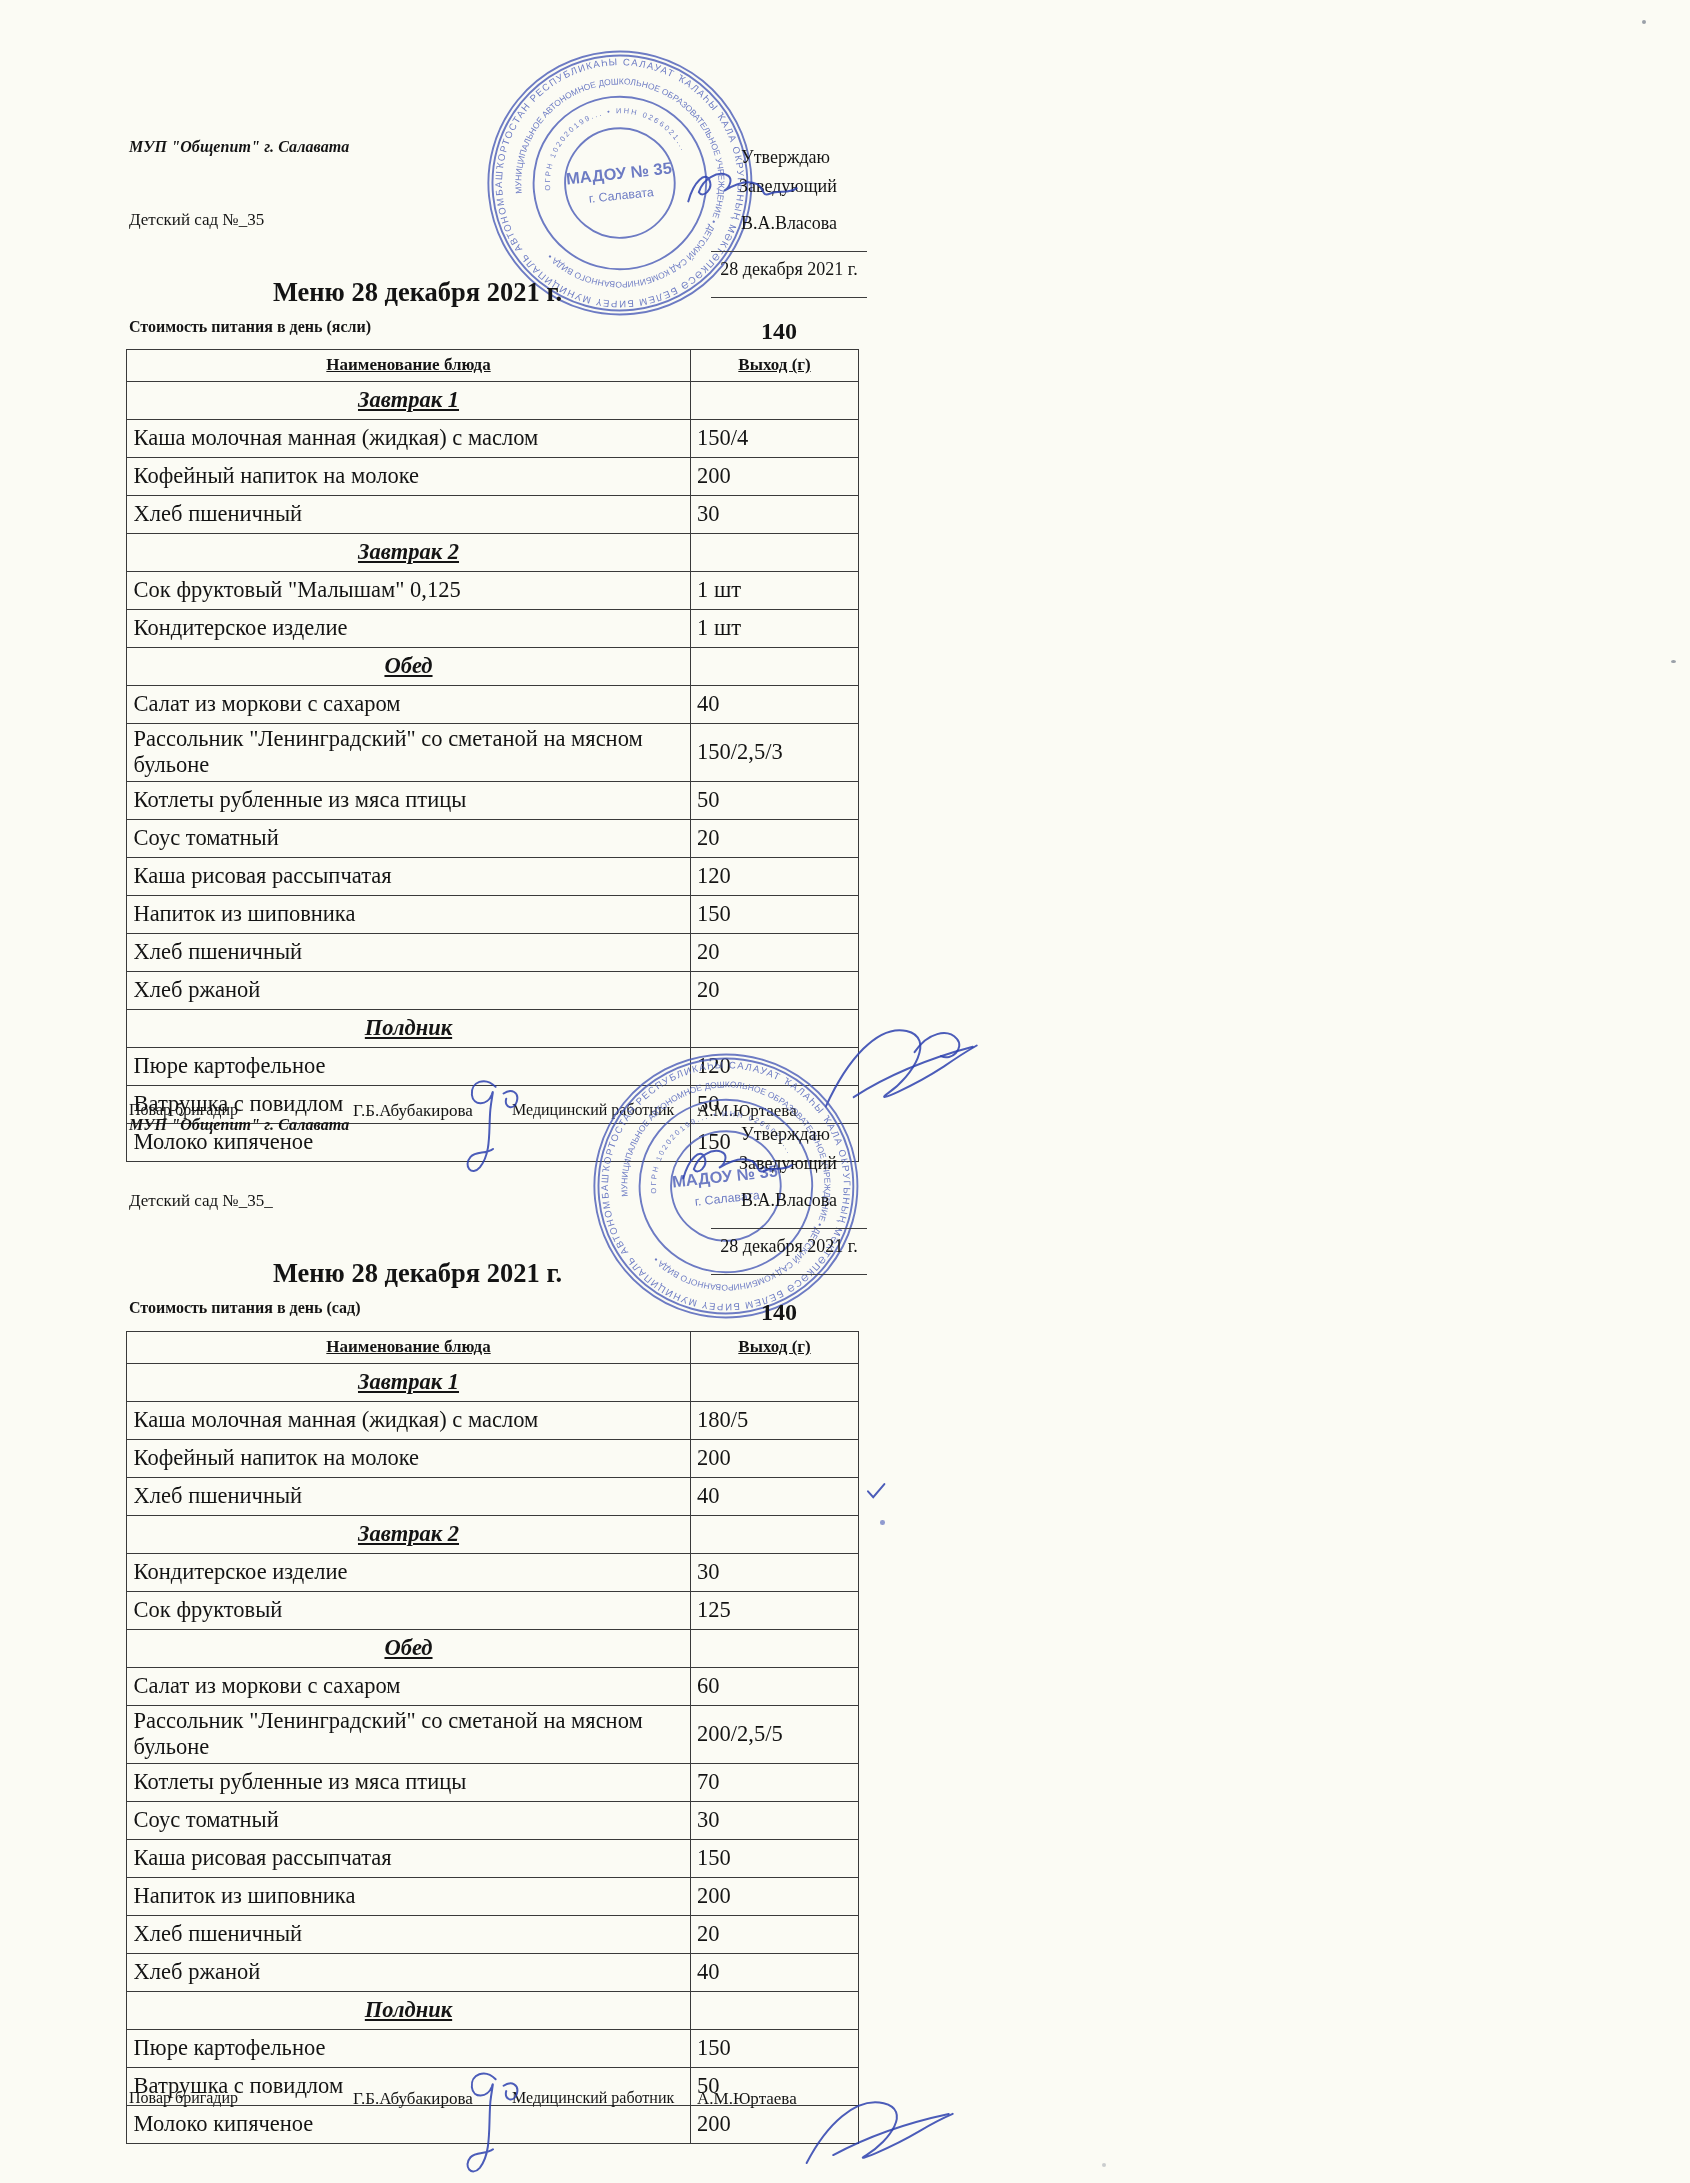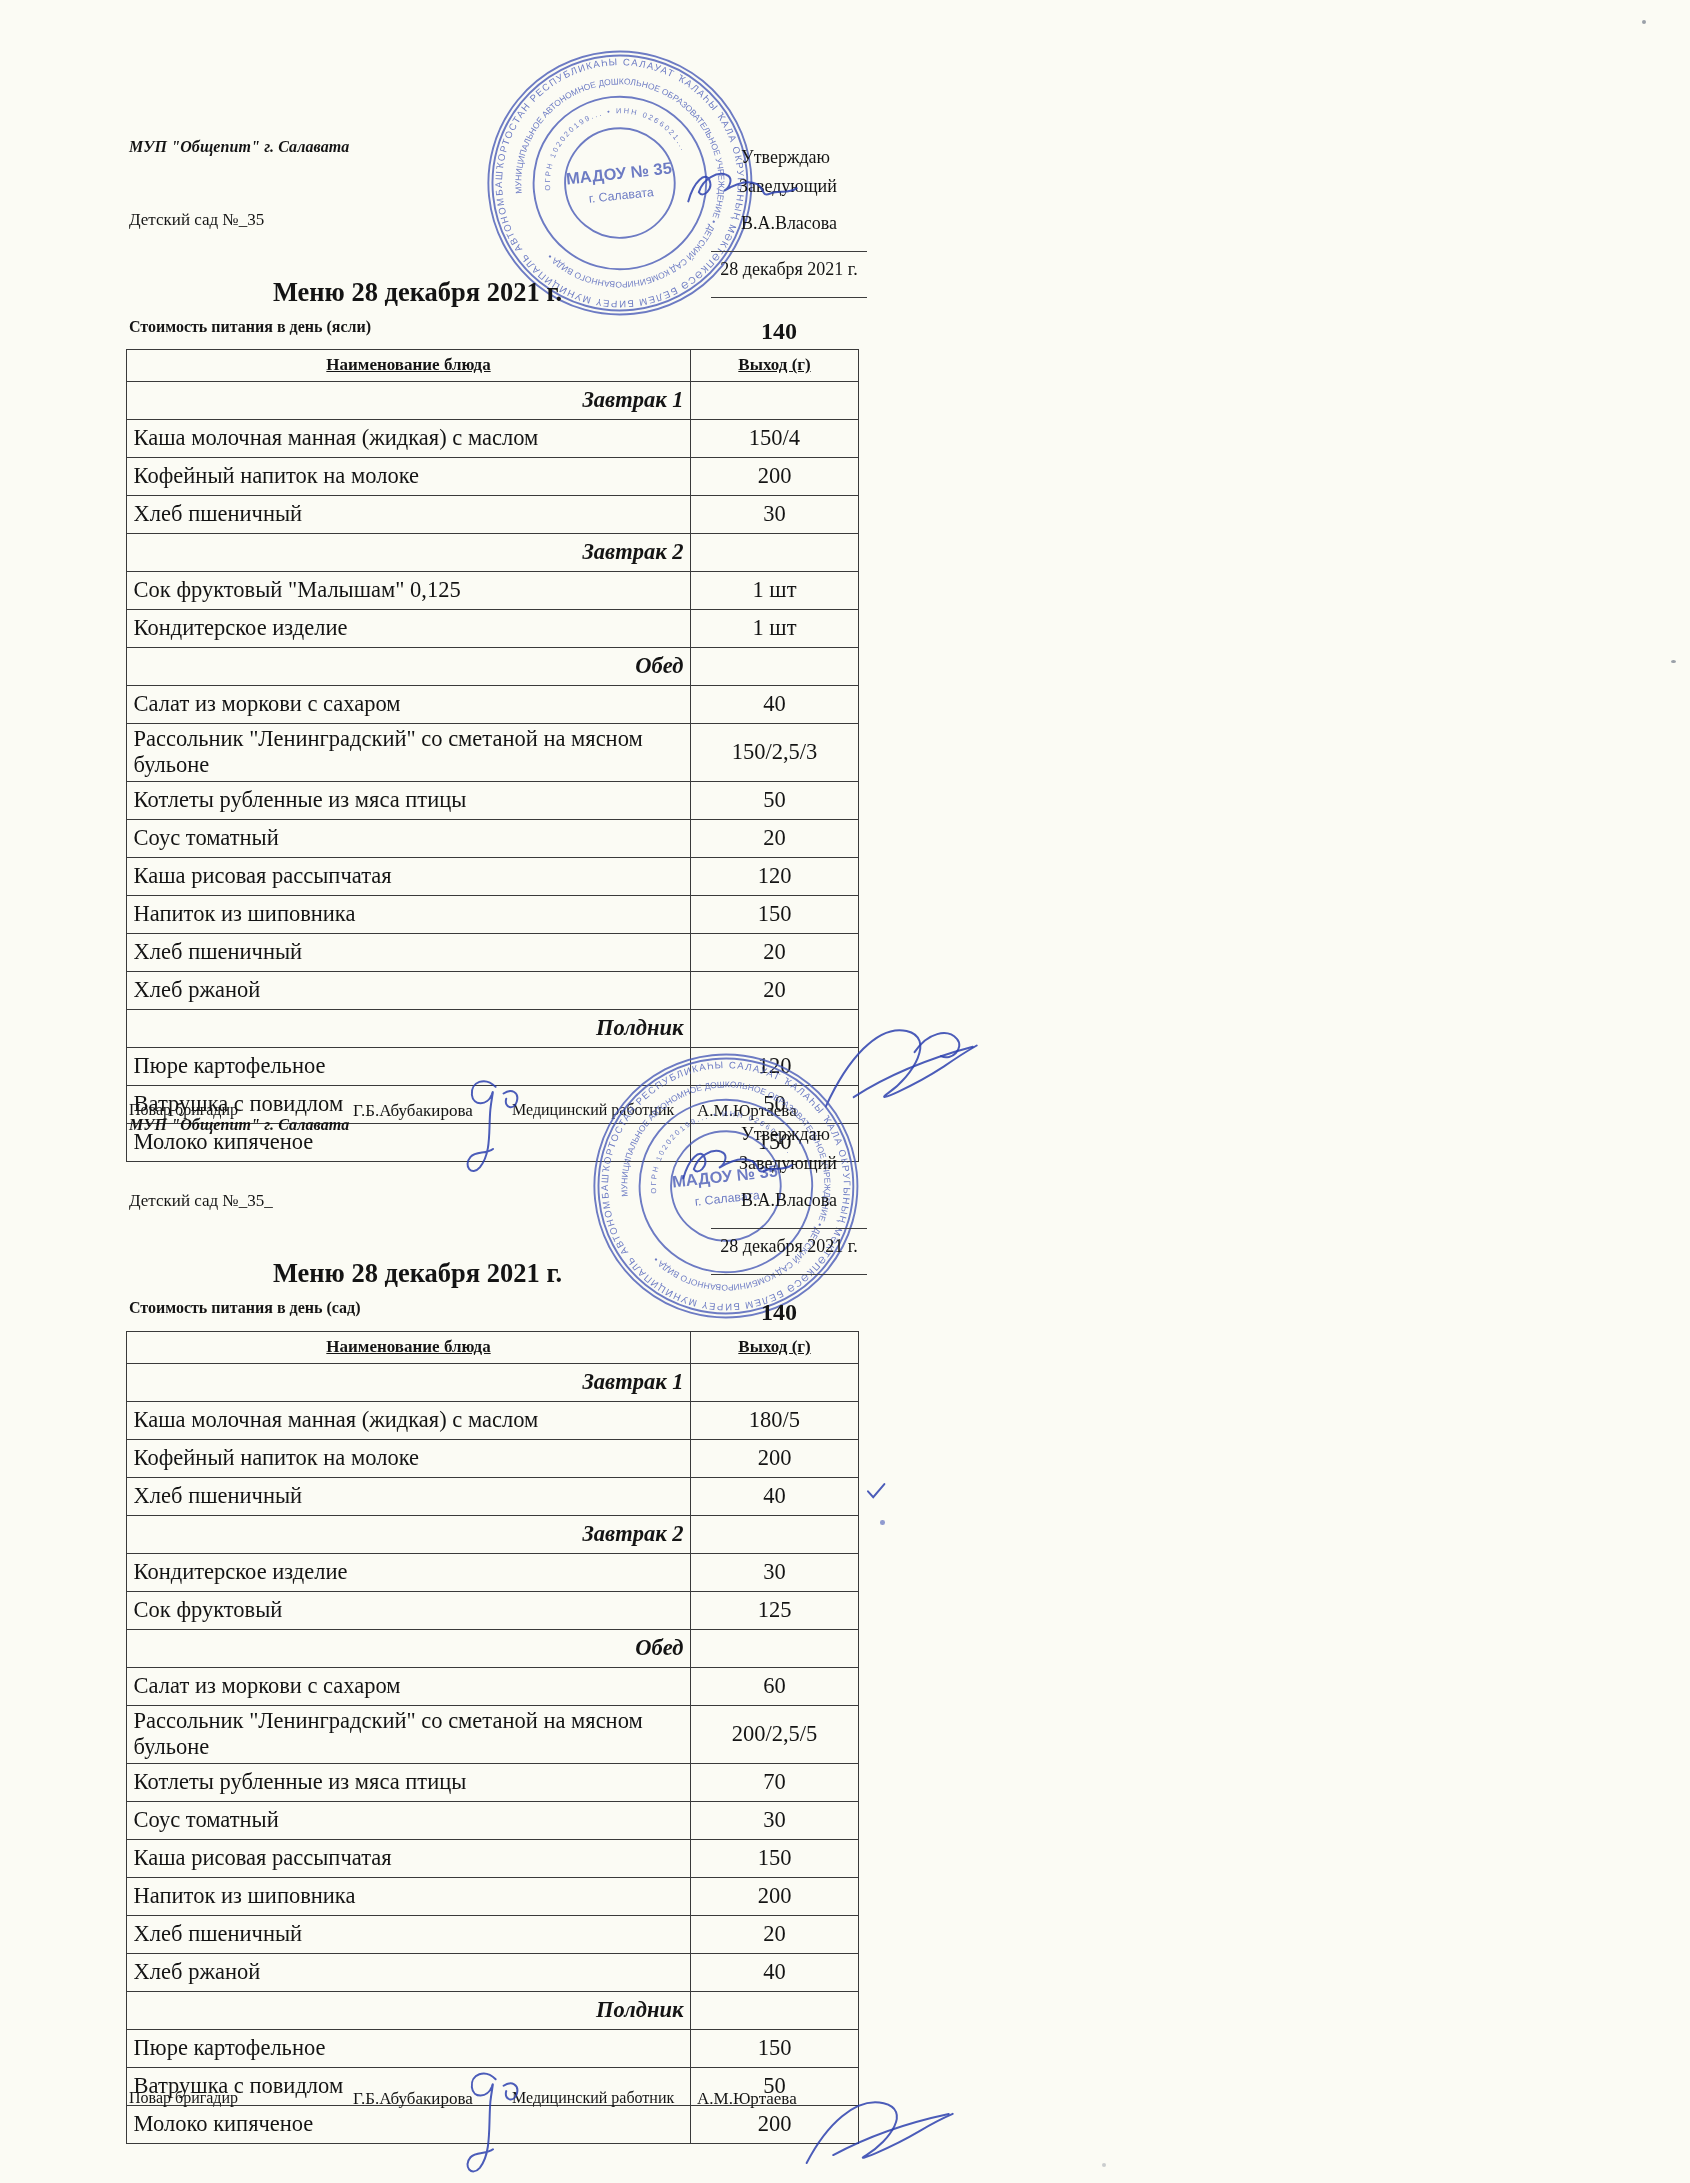--- a/index.html
+++ b/index.html
@@ -19,22 +19,22 @@
   .cost-value{font-size:24px;font-weight:700;width:106px;text-align:center}
   table.menu-table{position:absolute;left:126px;border-collapse:collapse;table-layout:fixed}
   .menu-table th{
     border:1.3px solid #3a3a3a;font-size:17px;font-weight:700;text-decoration:underline;
     height:28px;padding:1.3px;font-style:normal
   }
   .menu-table td{
     border:1.3px solid #3a3a3a;font-size:22.5px;line-height:1.18;height:33px;
     padding:2px 6.6px;vertical-align:middle
   }
-  .menu-table td.c2{text-align:center;padding:2px 6px}
-  .menu-table td.section{text-align:right;font-weight:700;font-style:italic;}
+  .menu-table td.c2{text-align:left;padding:2px 6px}
+  .menu-table td.section{text-align:center;font-weight:700;font-style:italic;text-decoration:underline}
   .footer-row{height:29px;width:995px}
   .footer-row span{position:absolute;white-space:nowrap;top:8px}
   .flabel{font-size:16px}
   .fname{font-size:17px}
   .sig{position:absolute;pointer-events:none}
   .sig path{fill:none;stroke:#2b3fae;stroke-width:3;stroke-linecap:round;opacity:.85}
   .stamp{position:absolute;opacity:.8;transform:rotate(-6deg)}
   .stamp text{font-family:"Liberation Sans","DejaVu Sans",sans-serif;fill:#4a5cb8}
   .speck{position:absolute;background:#9aa0a8;border-radius:50%}
 </style>

